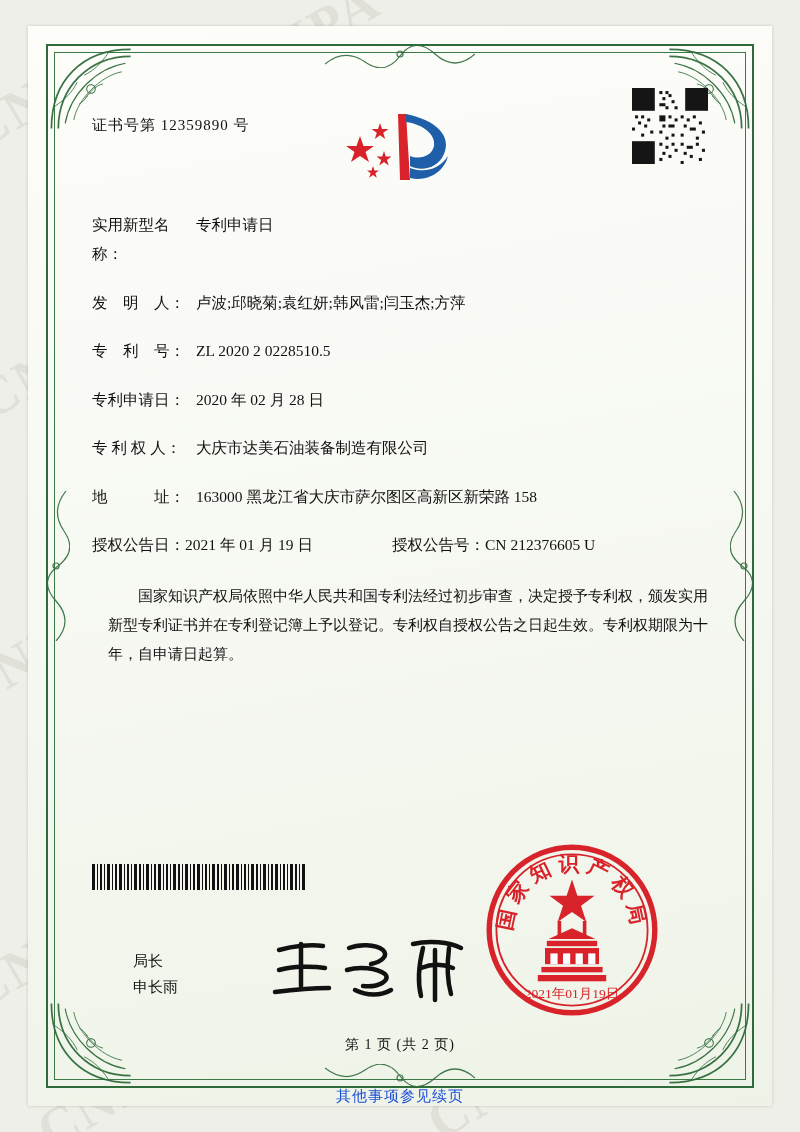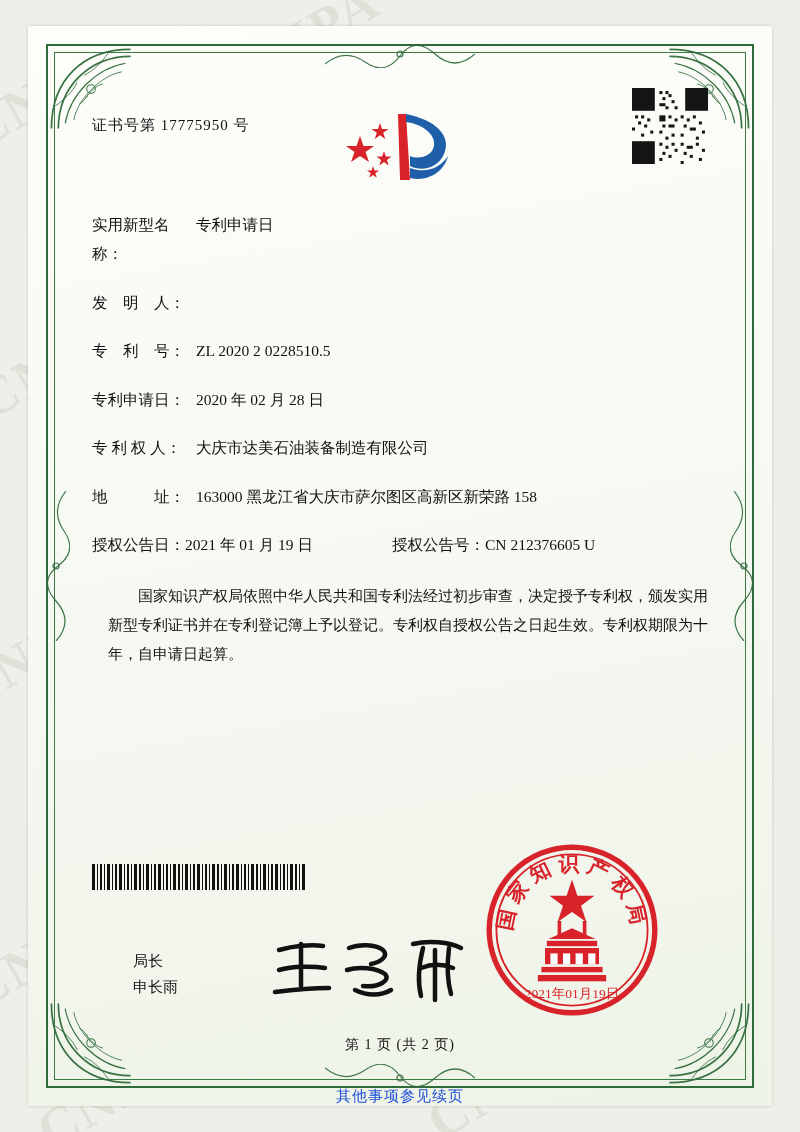--- a/index.html
+++ b/index.html
@@ -183,21 +183,21 @@
   <svg class="edge e-right" width="22" height="150" viewBox="0 0 22 150">
     <g fill="none" stroke="currentColor" stroke-width="1.2">
       <path d="M18 0 q-16 20 -2 40 q14 20 -6 35 q-20 15 -2 35 q18 20 0 40"></path>
       <circle cx="8" cy="75" r="3"></circle>
     </g>
   </svg>
 
   <div class="content">
 
     <div class="topline">
-      <div class="cert-no">证书号第 17775950 号</div>
+      <div class="cert-no">证书号第 12359890 号</div>
 
       <svg class="qr" viewBox="0 0 25 25">
         <rect x="0" y="0" width="7" height="7" fill="none" stroke="#151515" stroke-width="1"></rect>
         <rect x="2" y="2" width="3" height="3"></rect>
         <rect x="18" y="0" width="7" height="7" fill="none" stroke="#151515" stroke-width="1"></rect>
         <rect x="20" y="2" width="3" height="3"></rect>
         <rect x="0" y="18" width="7" height="7" fill="none" stroke="#151515" stroke-width="1"></rect>
         <rect x="2" y="20" width="3" height="3"></rect>
         <rect x="9" y="1" width="1" height="1"></rect>
           <rect x="11" y="1" width="1" height="1"></rect>
@@ -268,20 +268,21 @@
     </div>
 
 
     <div class="fields">
       <div class="row">
         <div class="lbl">实用新型名称：</div>
         <div class="val">专利申请日</div>
       </div>
       <div class="row">
         <div class="lbl">发　明　人：</div>
+        <div class="val">卢波;邱晓菊;袁红妍;韩风雷;闫玉杰;方萍</div>
       </div>
       <div class="row">
         <div class="lbl">专　利　号：</div>
         <div class="val">ZL 2020 2 0228510.5</div>
       </div>
       <div class="row">
         <div class="lbl">专利申请日：</div>
         <div class="val">2020 年 02 月 28 日</div>
       </div>
       <div class="row">

